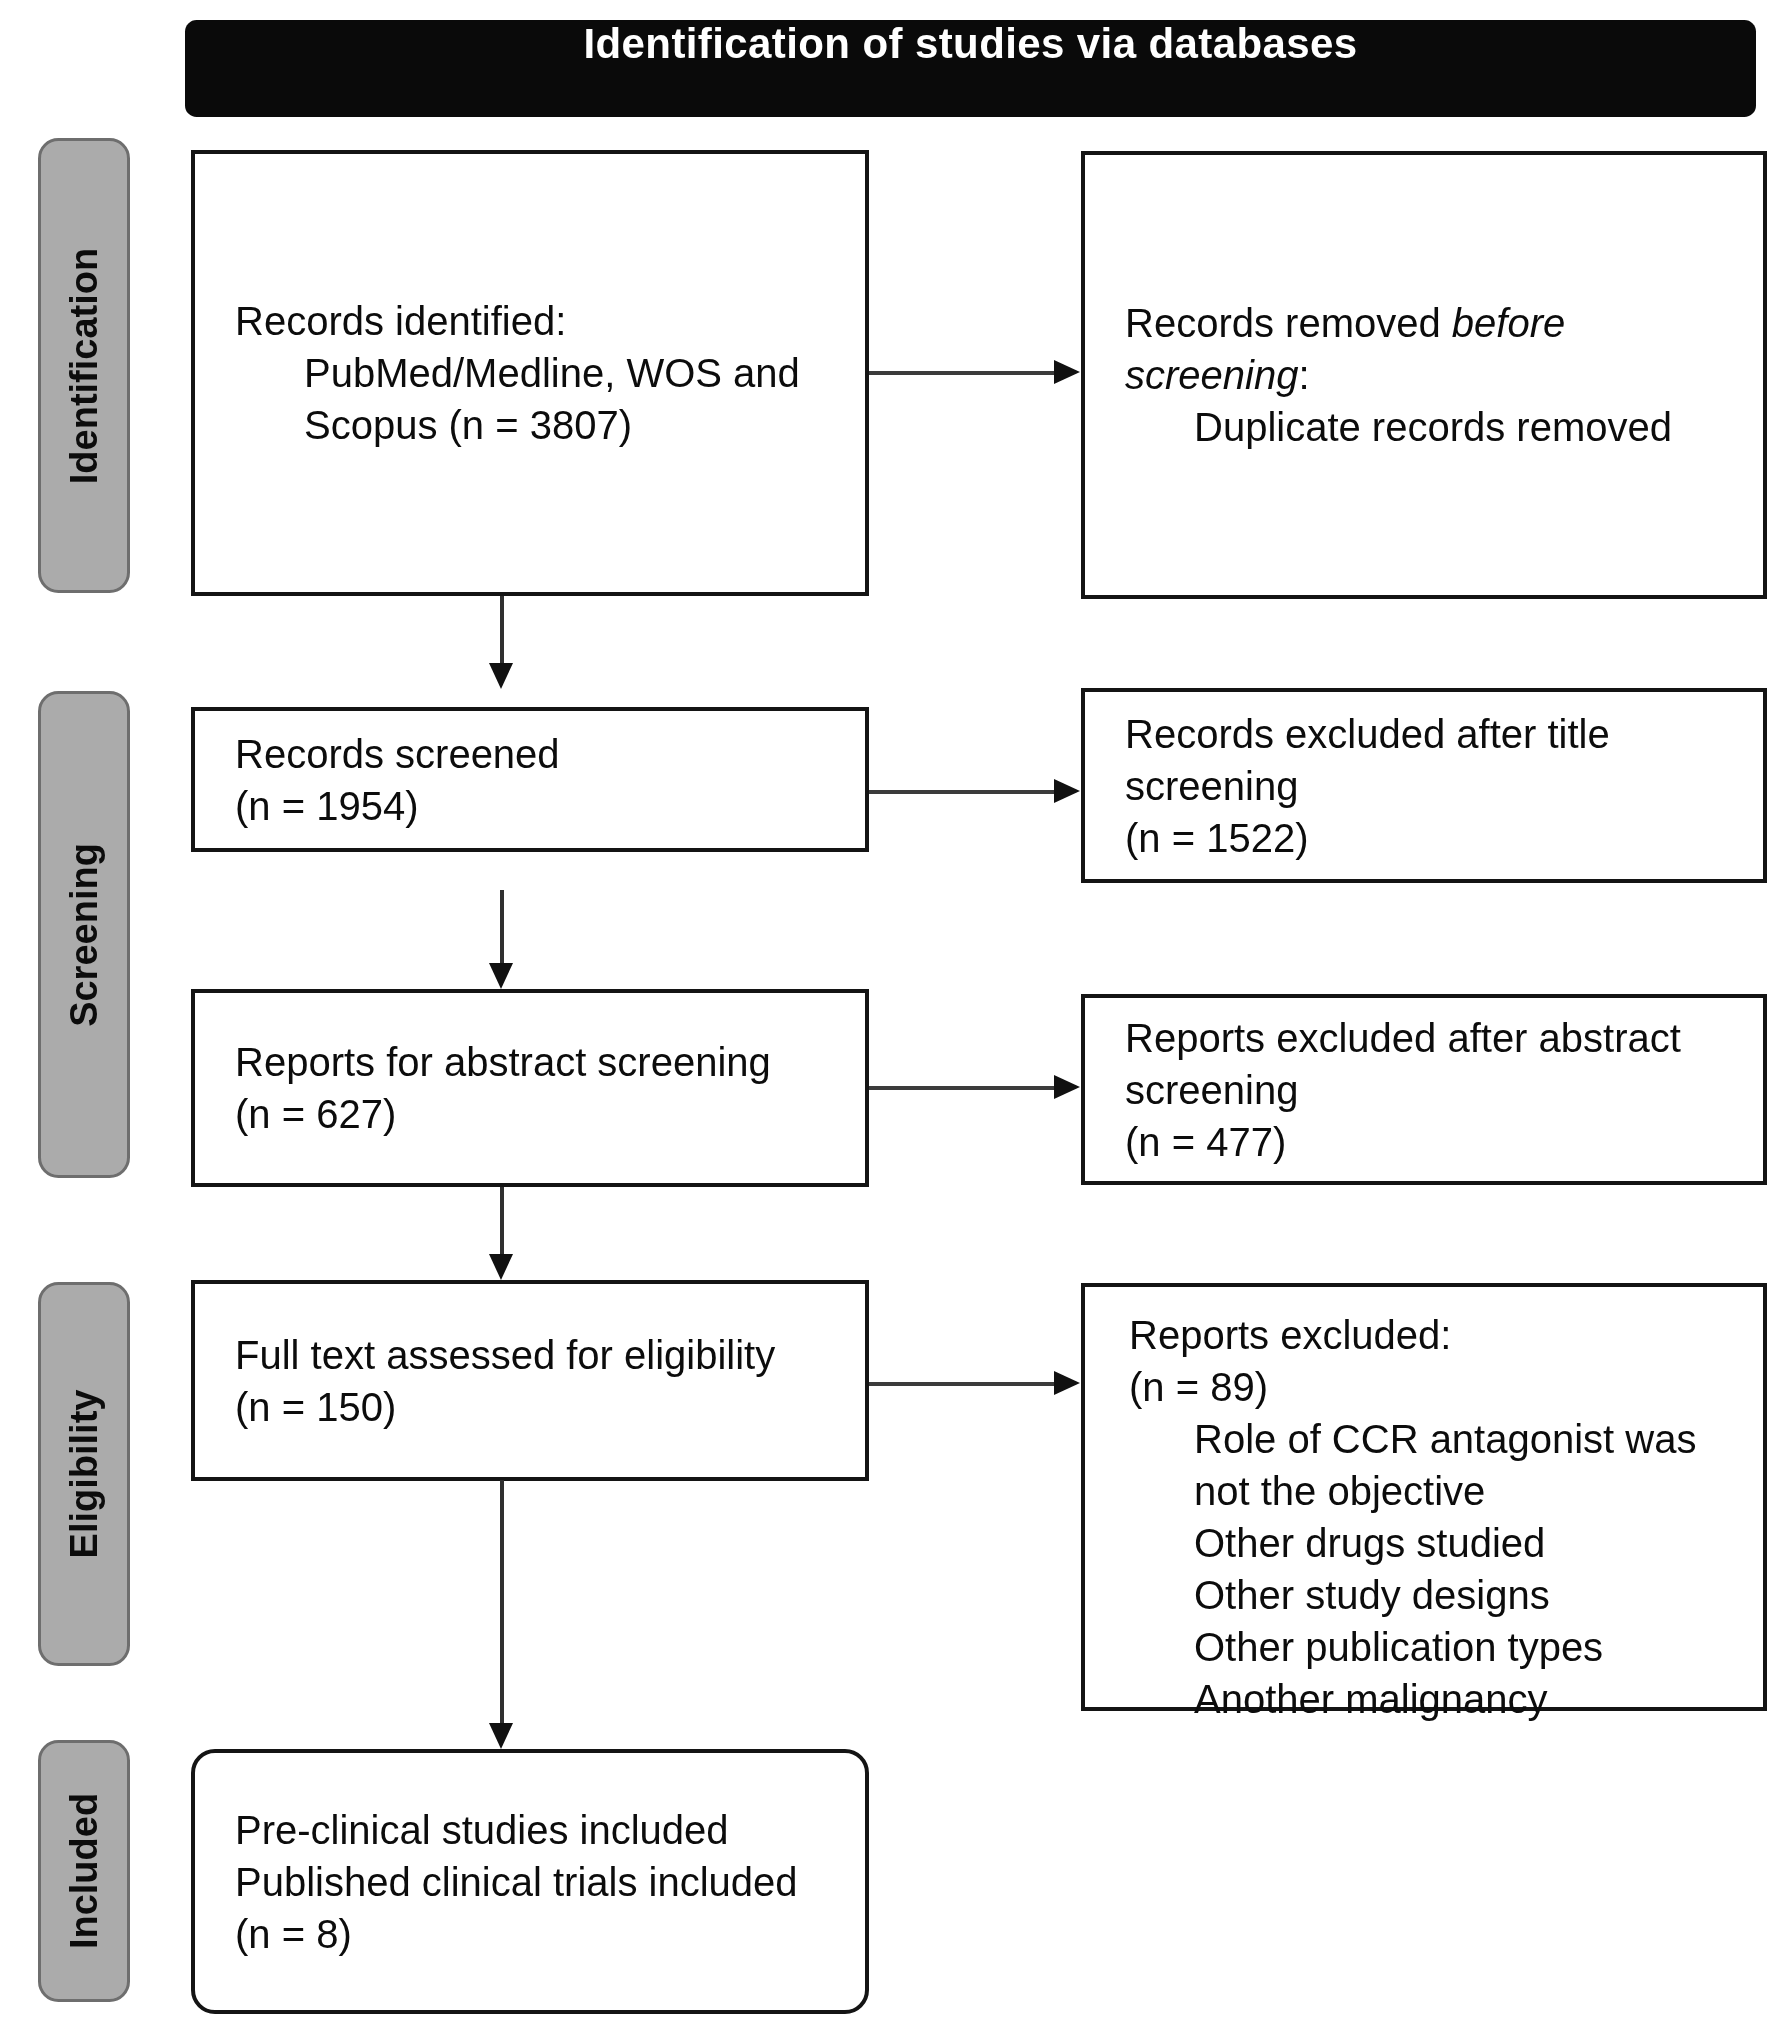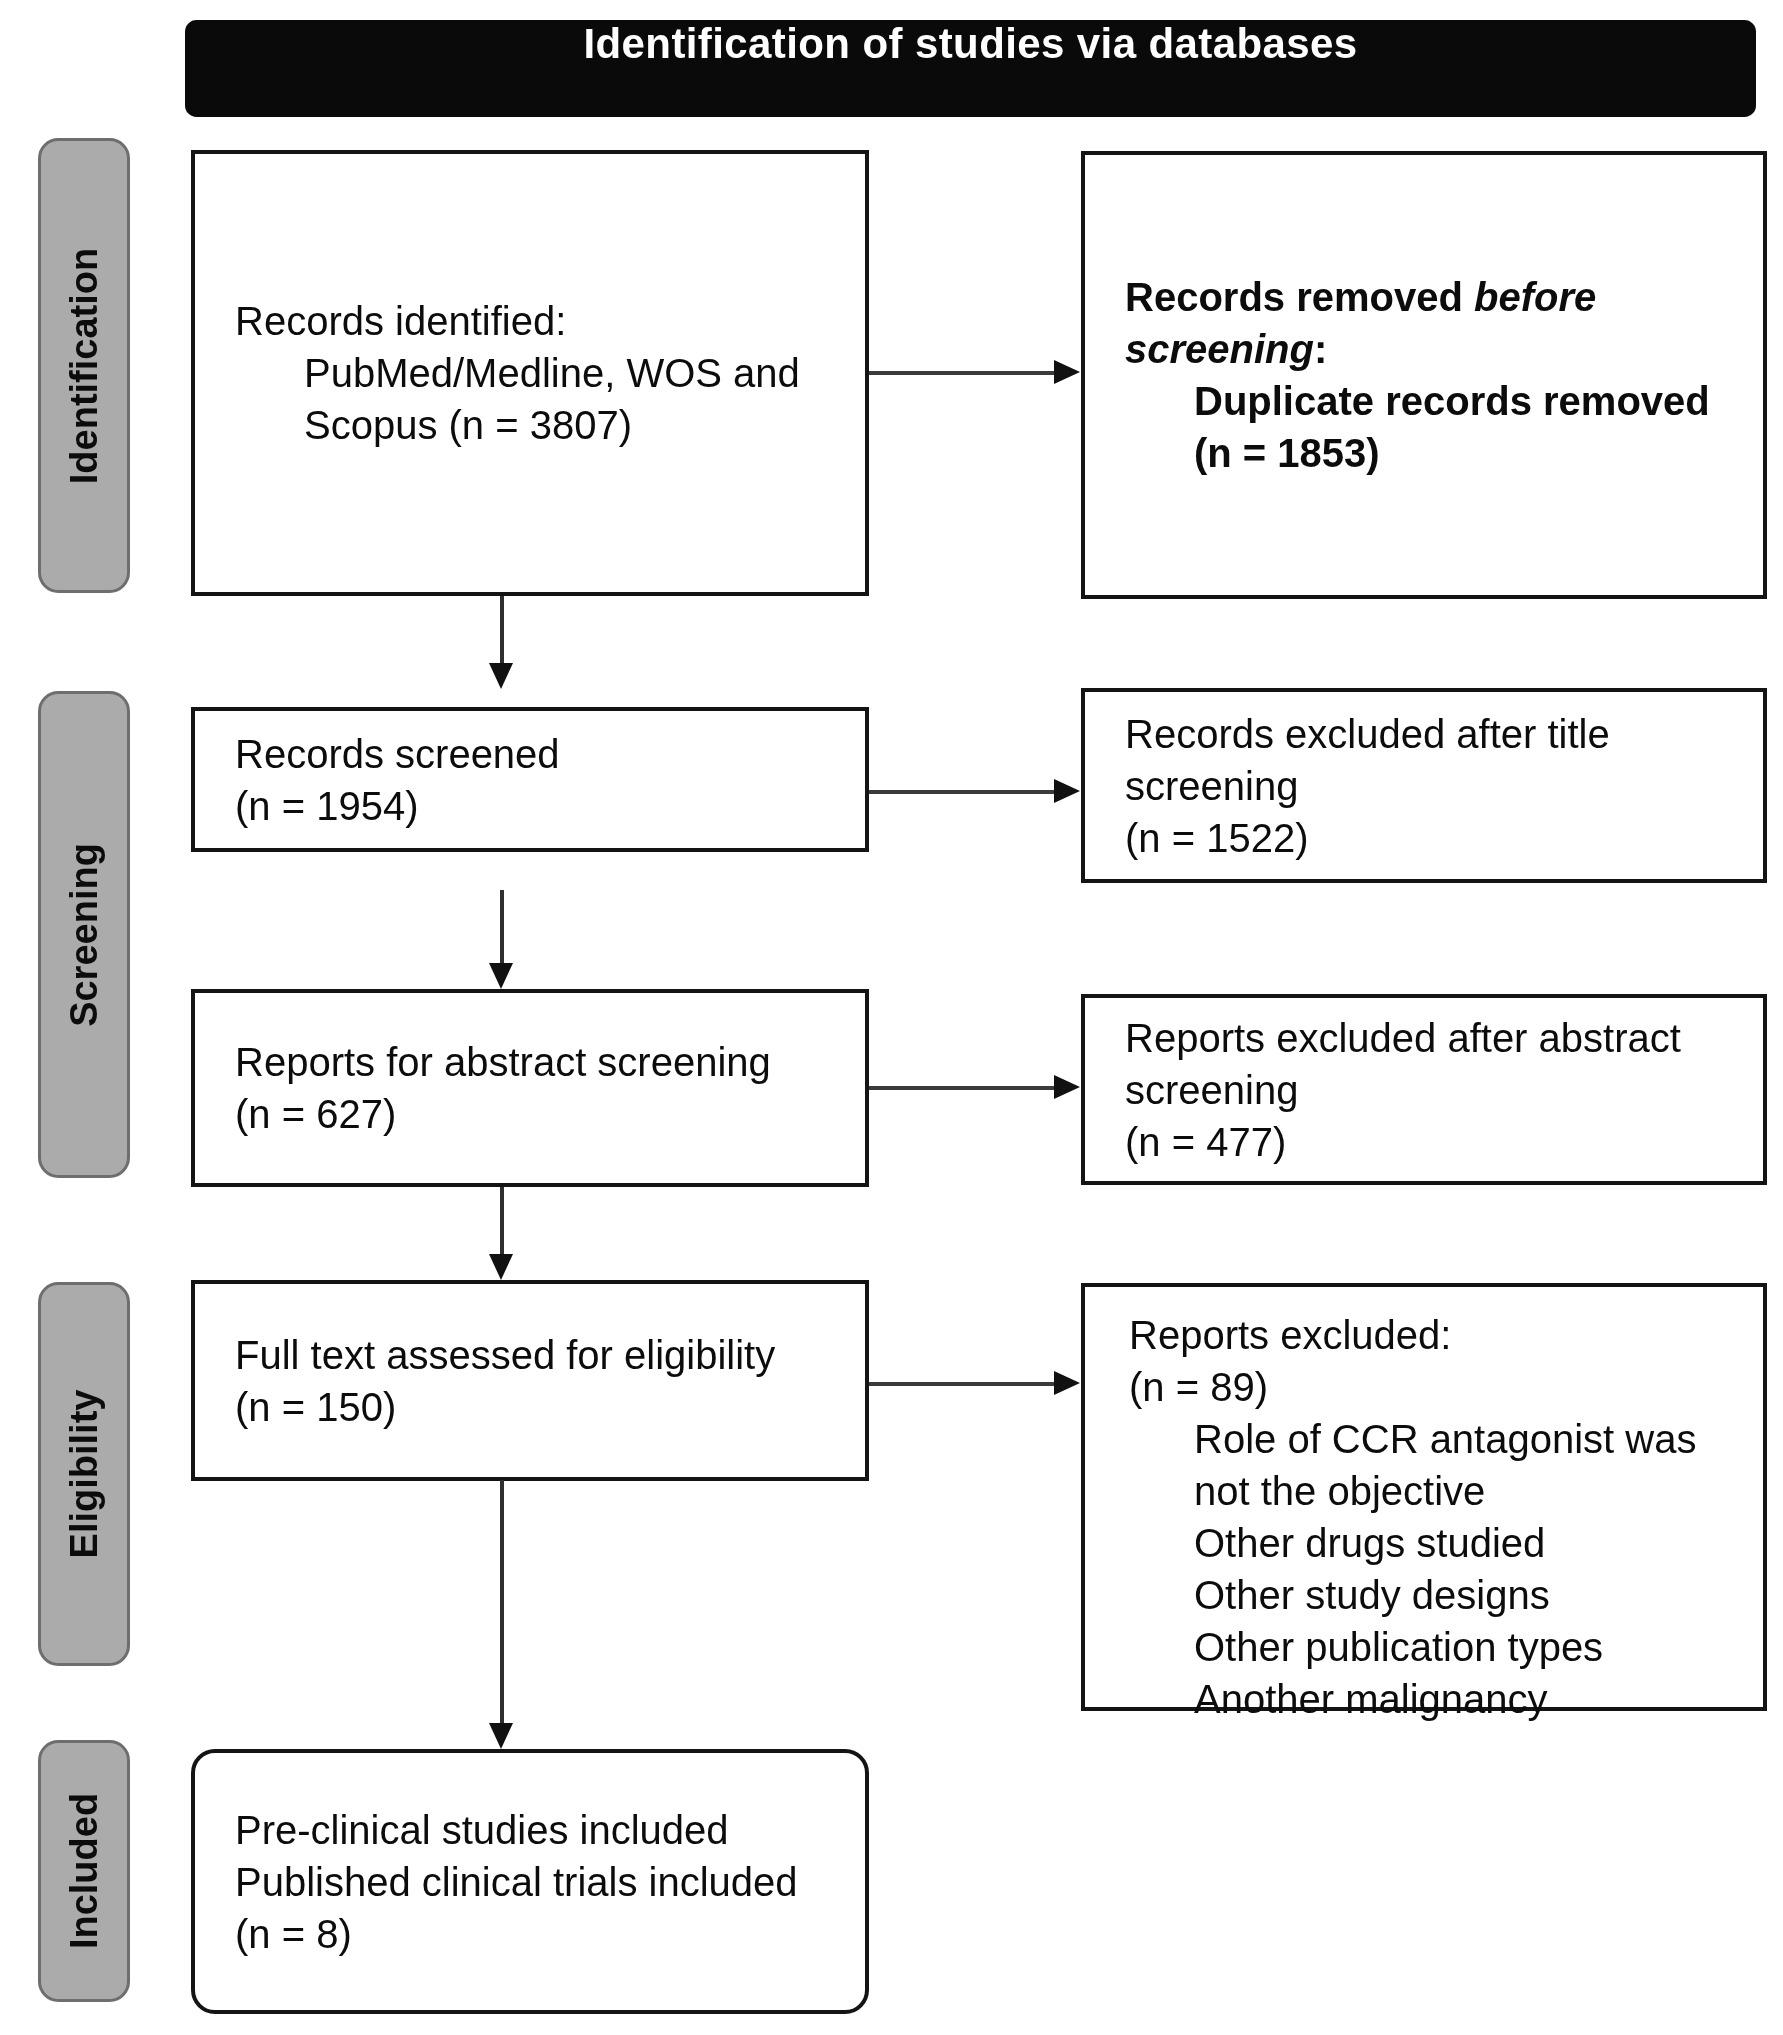--- a/index.html
+++ b/index.html
@@ -53,21 +53,21 @@
     border: 4.4px solid #141414;
     box-sizing: border-box;
     display: flex; flex-direction: column; justify-content: center;
     padding: 14.5px 20.4px 14.5px 40px;
     font-size: 40px; line-height: 1.3; color: #0c0c0c;
   }
   .fbox .indent { margin-left: 69px; }
   .it { font-style: italic; }
 
   .box-records-identified   { left: 191px;  top: 150px;  width: 678px; height: 446px; }
-  .box-records-removed      { left: 1081px; top: 151px;  width: 686px; height: 448px; font-weight: bold; }
+  .box-records-removed      { left: 1081px; top: 151px;  width: 686px; height: 448px; }
   .box-records-screened     { left: 191px;  top: 707px;  width: 678px; height: 145px; }
   .box-excluded-title       { left: 1081px; top: 688px;  width: 686px; height: 195px; }
   .box-reports-abstract     { left: 191px;  top: 989px; width: 678px; height: 198px; }
   .box-excluded-abstract    { left: 1081px; top: 994px; width: 686px; height: 191px; }
   .box-full-text            { left: 191px;  top: 1280px; width: 678px; height: 201px; }
   .box-reports-excluded     { left: 1081px; top: 1283px; width: 686px; height: 428px;
                               justify-content: flex-start; padding-top: 22px; padding-left: 44px; }
   .box-included             { left: 191px;  top: 1749px; width: 678px; height: 265px; border-radius: 24px; }
   .box-reports-excluded .reason { margin-left: 65px; }
 
@@ -116,21 +116,20 @@
   <div class="fbox box-records-identified">
     <div>Records identified:</div>
     <div class="indent">PubMed/Medline, WOS and</div>
     <div class="indent">Scopus (n = 3807)</div>
   </div>
 
   <div class="fbox box-records-removed">
     <div><span>Records removed </span><span class="it">before</span></div>
     <div><span class="it">screening</span><span>:</span></div>
     <div class="indent">Duplicate records removed</div>
-    <div class="indent">(n = 1853)</div>
   </div>
 
   <div class="fbox box-records-screened">
     <div>Records screened</div>
     <div>(n = 1954)</div>
   </div>
 
   <div class="fbox box-excluded-title">
     <div>Records excluded after title</div>
     <div>screening</div>

